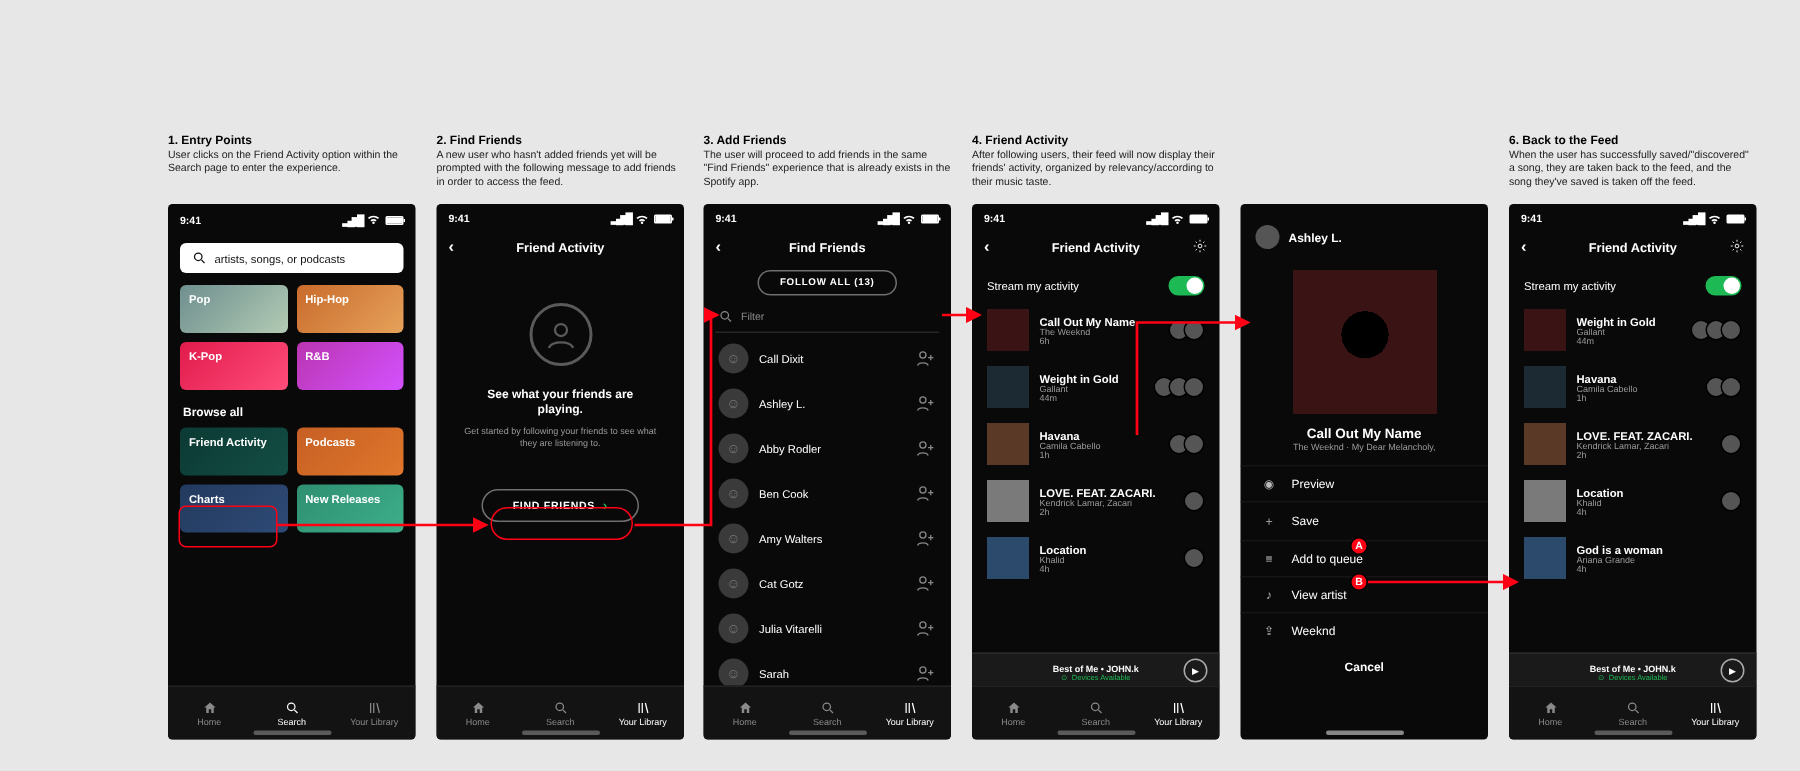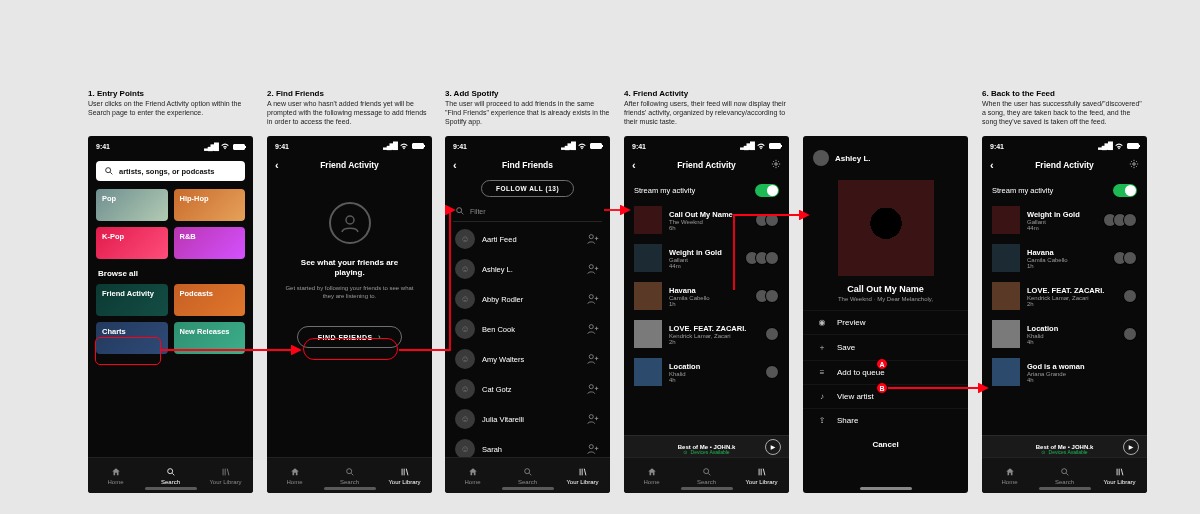--- a/index.html
+++ b/index.html
@@ -1,17 +1,17 @@
 <!DOCTYPE html>
 <html><head>
 <meta charset="utf-8">
 <style>
   * { margin:0; padding:0; box-sizing:border-box; font-family: -apple-system, Helvetica, Arial, sans-serif; }
   body { background:#e7e7e7; width:1200px; height:514px; overflow:hidden; }
-  #stage { position:relative; width:956px; height:514px; }
+  #stage { position:relative; width:956px; height:514px;margin-left:24px; }
 
   .step { position:absolute; width:165px; }
   .step-title { font-size:8px; font-weight:700; color:#000; margin-bottom:2px; }
   .step-body  { font-size:7px; line-height:1.25; color:#222; }
 
   .phone {
     position:absolute; width:165px; height:357px; background:#090909; border-radius:3px;
     color:#fff; overflow:hidden; font-size:7px;
   }
   .statusbar { display:flex; justify-content:space-between; align-items:center; padding:5px 8px 3px 8px; font-size:7px; font-weight:600; }
@@ -29,21 +29,21 @@
   .tabbar { position:absolute; bottom:0; left:0; right:0; height:36px; background:#131313;
             display:flex; border-top:1px solid #222; }
   .tab { flex:1; display:flex; flex-direction:column; align-items:center; justify-content:center; gap:2px;
          font-size:6px; color:#8a8a8a; }
   .tab.active { color:#fff; }
   .homebar { position:absolute; left:50%; transform:translateX(-50%); bottom:3px; width:52px; height:3px;
              border-radius:2px; background:#5a5a5a; }
 
   
   .search-box { margin:6px 8px 8px 8px; background:#fff; border-radius:4px; color:#111;
-                display:flex; align-items:center; gap:5px; padding:5px 8px; font-weight:700; font-size:7.5px;}
+                display:flex; align-items:center; gap:5px; padding:5px 8px; font-weight:400; font-size:7.5px;}
   .sect-h { padding:2px 10px 6px 10px; font-size:8px; font-weight:700; }
   .tile-grid { display:grid; grid-template-columns:1fr 1fr; gap:6px; padding:0 8px; }
   .tile { height:32px; border-radius:4px; padding:5px 6px; font-size:7.5px; font-weight:700; color:#fff;
           position:relative; overflow:hidden; }
 
   
   .empty-wrap { display:flex; flex-direction:column; align-items:center; padding:26px 18px 0 18px; text-align:center; }
   .avatar-ring { width:42px; height:42px; border:2px solid #5a5a5a; border-radius:50%;
                  display:flex; align-items:center; justify-content:center; margin-bottom:14px; }
   .empty-h { font-size:8px; font-weight:700; line-height:1.3; margin-bottom:6px; }
@@ -115,21 +115,21 @@
 
   <div class="step" style="left:88px;  top:89px">
     <div class="step-title"><span>1.</span> <span>Entry Points</span></div>
     <div class="step-body">User clicks on the Friend Activity option within the Search page to enter the experience.</div>
   </div>
   <div class="step" style="left:267px; top:89px">
     <div class="step-title"><span>2.</span> <span>Find Friends</span></div>
     <div class="step-body">A new user who hasn't added friends yet will be prompted with the following message to add friends in order to access the feed.</div>
   </div>
   <div class="step" style="left:445px; top:89px">
-    <div class="step-title"><span>3.</span> <span>Add Spotify</span></div>
+    <div class="step-title"><span>3.</span> <span>Add Friends</span></div>
     <div class="step-body">The user will proceed to add friends in the same "Find Friends" experience that is already exists in the Spotify app.</div>
   </div>
   <div class="step" style="left:624px; top:89px">
     <div class="step-title"><span>4.</span> <span>Friend Activity</span></div>
     <div class="step-body">After following users, their feed will now display their friends' activity, organized by relevancy/according to their music taste.</div>
   </div>
   <div class="step" style="left:982px; top:89px">
     <div class="step-title"><span>6.</span> <span>Back to the Feed</span></div>
     <div class="step-body">When the user has successfully saved/"discovered" a song, they are taken back to the feed, and the song they've saved is taken off the feed.</div>
   </div>
@@ -272,21 +272,21 @@
     <div class="filter-row">
       <svg class="icon" viewBox="0 0 24 24">
           <circle cx="10" cy="10" r="6" stroke="#8a8a8a" stroke-width="2" fill="none"></circle>
           <line x1="15" y1="15" x2="20" y2="20" stroke="#8a8a8a" stroke-width="2"></line>
         </svg>
       <span>Filter</span>
     </div>
     <div id="friend-list">
         <div class="friend-row">
      <span class="f-ava">☺</span>
-     <span class="f-name">Aarti Feed</span>
+     <span class="f-name">Call Dixit</span>
      <span class="f-add">
        <svg viewBox="0 0 24 24" width="14" height="14">
               <circle cx="9" cy="8" r="3.5" fill="none" stroke="#888" stroke-width="1.5"></circle>
               <path d="M3 20c1-4 11-4 12 0" fill="none" stroke="#888" stroke-width="1.5"></path>
               <path d="M18 8v6M15 11h6" stroke="#888" stroke-width="1.5"></path>
             </svg>
      </span>
    </div>
         <div class="friend-row">
      <span class="f-ava">☺</span>
@@ -530,21 +530,21 @@
         <div class="ctx-item">
      <span class="ctx-ico">≡</span>
      <span>Add to queue</span>
    </div>
         <div class="ctx-item">
      <span class="ctx-ico">♪</span>
      <span>View artist</span>
    </div>
         <div class="ctx-item">
      <span class="ctx-ico">⇪</span>
-     <span>Share</span>
+     <span>Weeknd</span>
    </div>
       </div>
     <div class="ctx-cancel">Cancel</div>
     <div class="homebar" style="background:#888"></div>
   </div>
 
   <div class="phone" style="left:982px; top:136px">
     <div class="statusbar">
         <span>9:41</span>
       <span class="right-icons">

